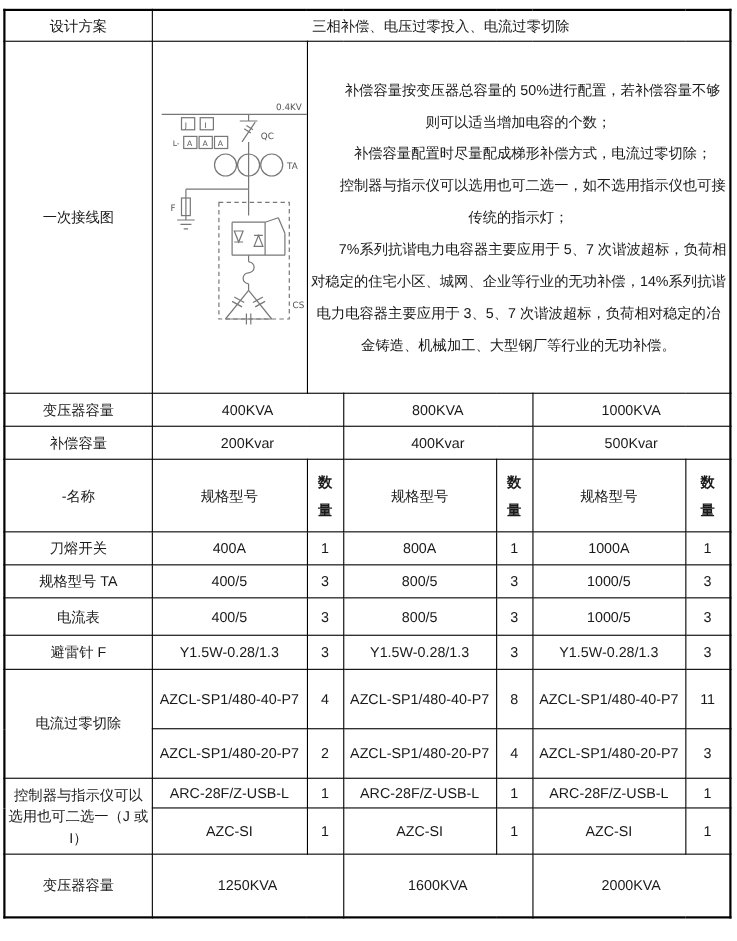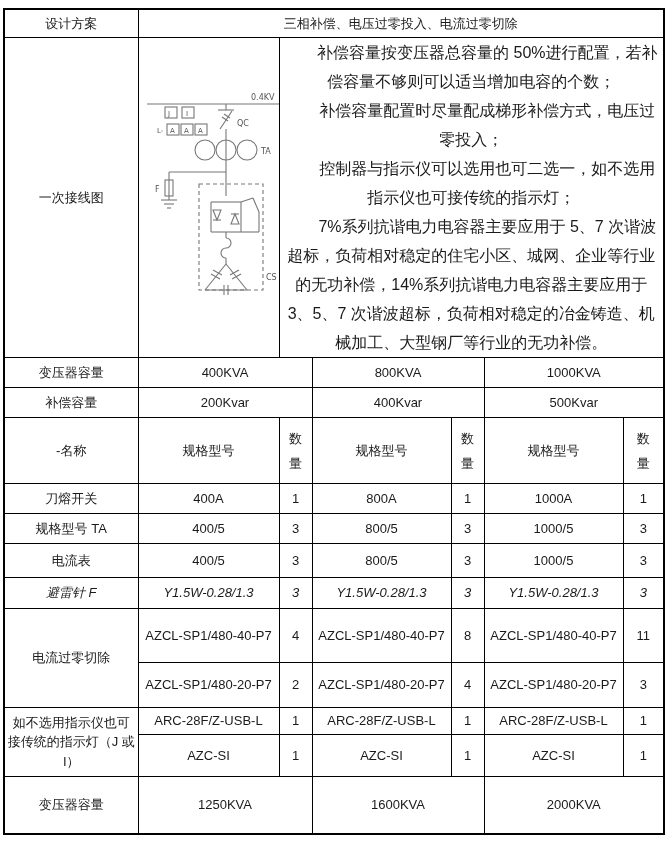--- a/index.html
+++ b/index.html
@@ -23,26 +23,26 @@
     padding:0 2px;
     overflow:hidden;
     line-height:1.5;
   }
   td.lbl{line-height:2.1;padding:0 6px;}
   td.notes{
     text-align:justify;
     vertical-align:top;
     padding:8px 10px 0 12px;
   }
-  td.notes p{margin:0;text-indent:2em;line-height:29px;font-size:16px;}
+  td.notes p{margin:0;text-indent:2em;line-height:29px;font-size:13px;}
   td.diagcell{vertical-align:top;padding:0;margin-left:20px;}
-  .vtext{width:1.15em;margin:0 auto;line-height:25px;word-break:break-all;}
+  .vtext{width:1.15em;margin:0 auto;line-height:25px;word-break:break-all;font-weight:bold;}
   
   tr.h28{height:28px;} tr.h316{height:316px;} tr.h30{height:30px;}
-  tr.h66{height:66px;padding-left:36px;} tr.h34{height:34px;padding-left:24px;} tr.h31{height:31px;font-style:italic;}
+  tr.h66{height:66px;padding-left:36px;} tr.h34{height:34px;padding-left:24px;} tr.h31{height:31px;}
   tr.h54{height:54px;} tr.h45{height:45px;padding-left:24px;} tr.h27{height:27px;}
   tr.h59{height:42px;} tr.h57{height:57px;}
   svg text{font-family:"DejaVu Sans","Liberation Sans",sans-serif;}
 </style>
 </head>
 <body>
 
 <div class="sheet">
 <table class="spec">
   <colgroup>
@@ -136,21 +136,21 @@
           <text x="45" y="78" font-size="7">I</text>
           <text x="16" y="95" font-size="7">L-</text>
           <text x="29" y="95" font-size="7">A</text>
           <text x="43" y="95" font-size="7">A</text>
           <text x="57" y="95" font-size="7">A</text>
         </g>
       </svg>
     </td>
     <td colspan="5" class="notes">
       <p>补偿容量按变压器总容量的 50%进行配置，若补偿容量不够则可以适当增加电容的个数；</p>
-      <p>补偿容量配置时尽量配成梯形补偿方式，电压过零投入；</p>
+      <p>补偿容量配置时尽量配成梯形补偿方式，电流过零切除；</p>
       <p>控制器与指示仪可以选用也可二选一，如不选用指示仪也可接传统的指示灯；</p>
       <p>7%系列抗谐电力电容器主要应用于 5、7 次谐波超标，负荷相对稳定的住宅小区、城网、企业等行业的无功补偿，14%系列抗谐电力电容器主要应用于 3、5、7 次谐波超标，负荷相对稳定的冶金铸造、机械加工、大型钢厂等行业的无功补偿。</p>
     </td>
   </tr>
 
   <tr class="h30">
     <td class="lbl">变压器容量</td>
     <td colspan="2">400KVA</td>
     <td colspan="2">800KVA</td>
     <td colspan="2">1000KVA</td>
@@ -228,21 +228,21 @@
   <tr class="h45">
     <td>AZCL-SP1/480-20-P7</td>
     <td>2</td>
     <td>AZCL-SP1/480-20-P7</td>
     <td>4</td>
     <td>AZCL-SP1/480-20-P7</td>
     <td>3</td>
   </tr>
 
   <tr class="h27">
-    <td class="lbl" rowspan="2">如不选用指示仪也可接传统的指示灯（J 或 I）</td>
+    <td class="lbl" rowspan="2">控制器与指示仪可以选用也可二选一（J 或 I）</td>
     <td>ARC-28F/Z-USB-L</td>
     <td>1</td>
     <td>ARC-28F/Z-USB-L</td>
     <td>1</td>
     <td>ARC-28F/Z-USB-L</td>
     <td>1</td>
   </tr>
   <tr class="h59">
     <td>AZC-SI</td>
     <td>1</td>

